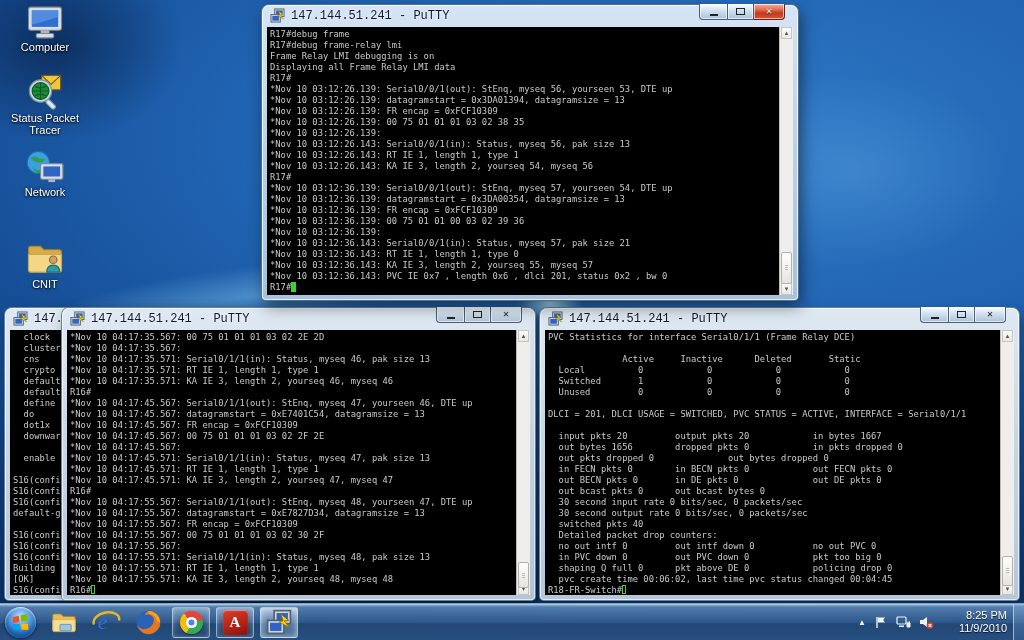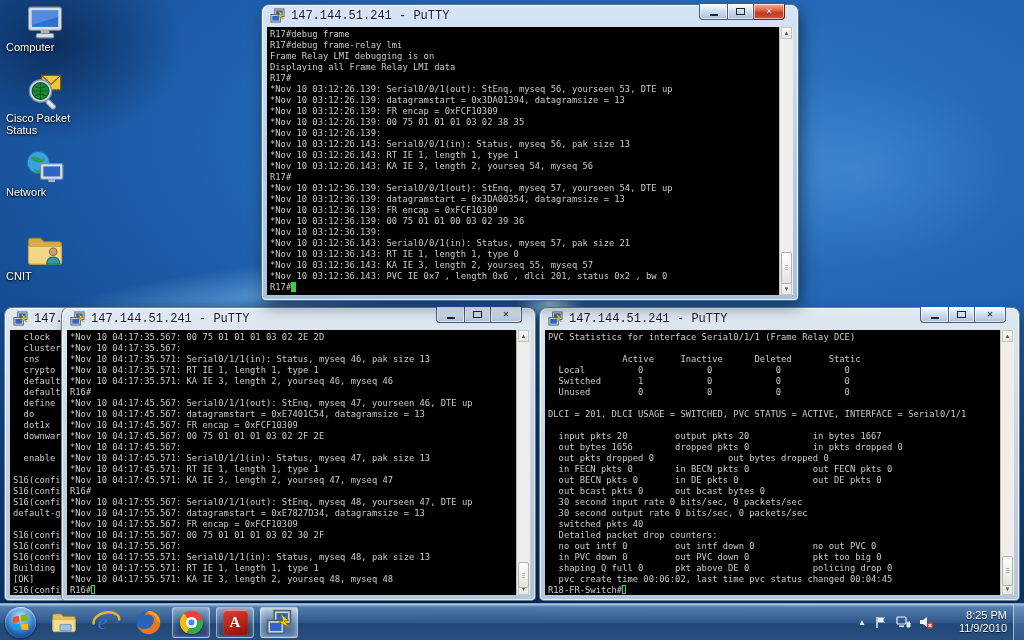--- a/index.html
+++ b/index.html
@@ -13,21 +13,21 @@
   .wisp1{ left:-60px; top:252px; width:640px; height:86px; transform:rotate(-7deg);
     background:radial-gradient(50% 50% at 50% 50%, rgba(150,215,250,.40), rgba(150,215,250,0) 70%); }
   .wisp2{ left:505px; top:280px; width:90px; height:46px;
     background:radial-gradient(50% 50% at 50% 50%, rgba(190,245,255,.85), rgba(190,245,255,0) 72%); }
   .wisp3{ left:640px; top:40px; width:420px; height:260px;
     background:radial-gradient(50% 50% at 50% 50%, rgba(120,190,245,.25), rgba(120,190,245,0) 75%); }
   .wisp4{ left:-80px; top:-60px; width:340px; height:260px;
     background:radial-gradient(50% 50% at 40% 40%, rgba(3,16,44,.55), rgba(3,16,44,0) 75%); }
 
   
-  .dicon{ position:absolute; left:2px; width:86px; text-align:left; cursor:default; }
+  .dicon{ position:absolute; left:2px; width:86px; text-align:center; cursor:default; }
   .dicon .dlabel{ display:block; margin:2px auto 0; width:78px; color:#fff; font-size:11px; line-height:12px;
     text-shadow:0 1px 2px rgba(0,0,0,.9), 0 0 3px rgba(0,0,0,.7); }
   .dicon svg{ display:block; margin:0 auto; }
 
   
   .win{ position:absolute; border-radius:7px 7px 4px 4px; padding:0 5px 5px;
     background:linear-gradient(180deg,#d6e5f5 0%, #b9d0e8 50%, #a7c2de 100%);
     box-shadow:0 0 0 1px #51718f, 3px 6px 16px rgba(0,0,0,.5), inset 0 0 0 1px rgba(255,255,255,.7); }
   .win.inactive{ background:linear-gradient(180deg,#dfe9f2 0%, #c5d5e5 50%, #b4c7da 100%);
     box-shadow:0 0 0 1px #6a8097, 3px 6px 14px rgba(0,0,0,.4), inset 0 0 0 1px rgba(255,255,255,.65); }
@@ -115,36 +115,36 @@
   <div class="dicon" style="top:72px">
     <span>
       <svg width="38" height="38" viewBox="0 0 34 34">
         <rect x="14" y="3" width="17" height="13" fill="#f1c63f" stroke="#6b5616"></rect>
         <path d="M14 3 L22.5 11 L31 3" stroke="#6b5616" fill="none"></path>
         <circle cx="13" cy="17" r="10" fill="#c6d6e2" stroke="#7d8fa0"></circle>
         <circle cx="13" cy="17" r="7.5" fill="#1f8a3a" stroke="#0c5a20"></circle>
         <path d="M6 17 h14 M13 10 v14 M8 12.5 c3 2 7 2 10 0 M8 21.5 c3 -2 7 -2 10 0" stroke="#0c5a20" fill="none" stroke-width="1"></path>
         <rect x="20" y="24" width="10" height="4" rx="2" transform="rotate(45 20 24)" fill="#dfe8f0" stroke="#8899aa"></rect>
       </svg></span>
-    <span class="dlabel">Cisco Packet Status</span>
+    <span class="dlabel">Status Packet Tracer</span>
   </div>
 
   <div class="dicon" style="top:150px">
     <span>
       <svg width="38" height="34" viewBox="0 0 34 30">
         <circle cx="11" cy="11" r="10" fill="#3aa0e0" stroke="#1a6aa0"></circle>
         <path d="M4 7 q4 -3 7 0 q3 2 6 0 q-1 5 -6 4 q-5 -1 -7 -4z M6 16 q4 3 9 1 l-1 3 q-5 2 -8 -4z" fill="#2f9e4f"></path>
         <rect x="13" y="12" width="20" height="14" rx="1.5" fill="#d7dee6" stroke="#7d8792"></rect>
         <rect x="15.5" y="14.5" width="15" height="9" fill="#2f63c4"></rect>
         <rect x="20" y="26" width="6" height="2.5" fill="#aeb6bf"></rect>
       </svg></span>
     <span class="dlabel">Network</span>
   </div>
 
-  <div class="dicon" style="top:232px">
+  <div class="dicon" style="top:240px">
     <span>
       <svg width="40" height="36" viewBox="0 0 34 30">
         <path d="M3 7 q0-2 2-2 h8 l3 3 h13 q2 0 2 2 v15 q0 2 -2 2 H5 q-2 0 -2 -2 z" fill="#d8ab46" stroke="#a8842a"></path>
         <path d="M3 12 h28 v13 q0 2 -2 2 H5 q-2 0 -2 -2 z" fill="#f3d787" stroke="#c8a852"></path>
         <circle cx="24" cy="16.5" r="3.2" fill="#caa36a" stroke="#8a6d3b"></circle>
         <path d="M18.5 27 q0 -6 5.5 -6 q5.5 0 5.5 6 z" fill="#2e9ba6" stroke="#19707a"></path>
       </svg></span>
     <span class="dlabel">CNIT</span>
   </div>
 

